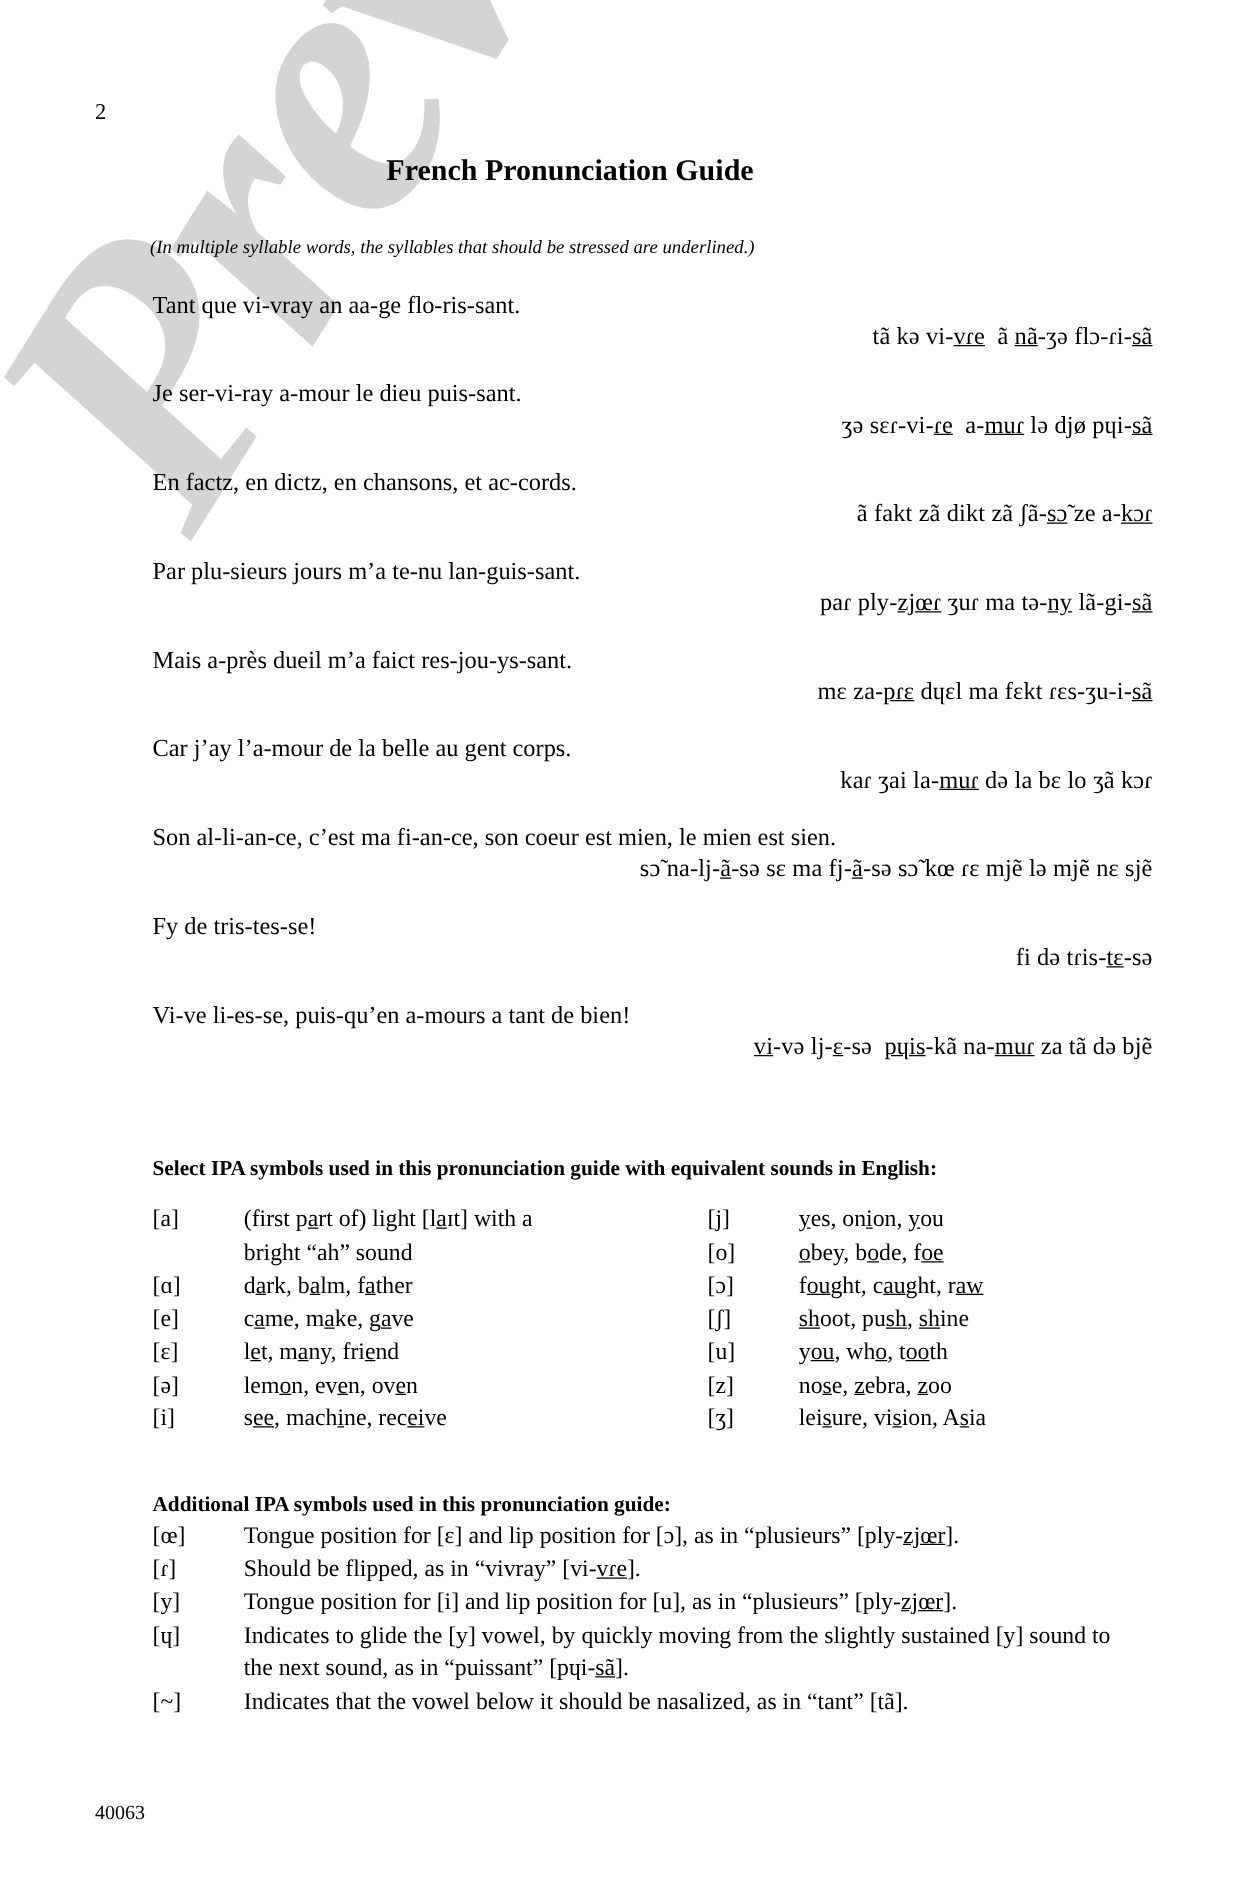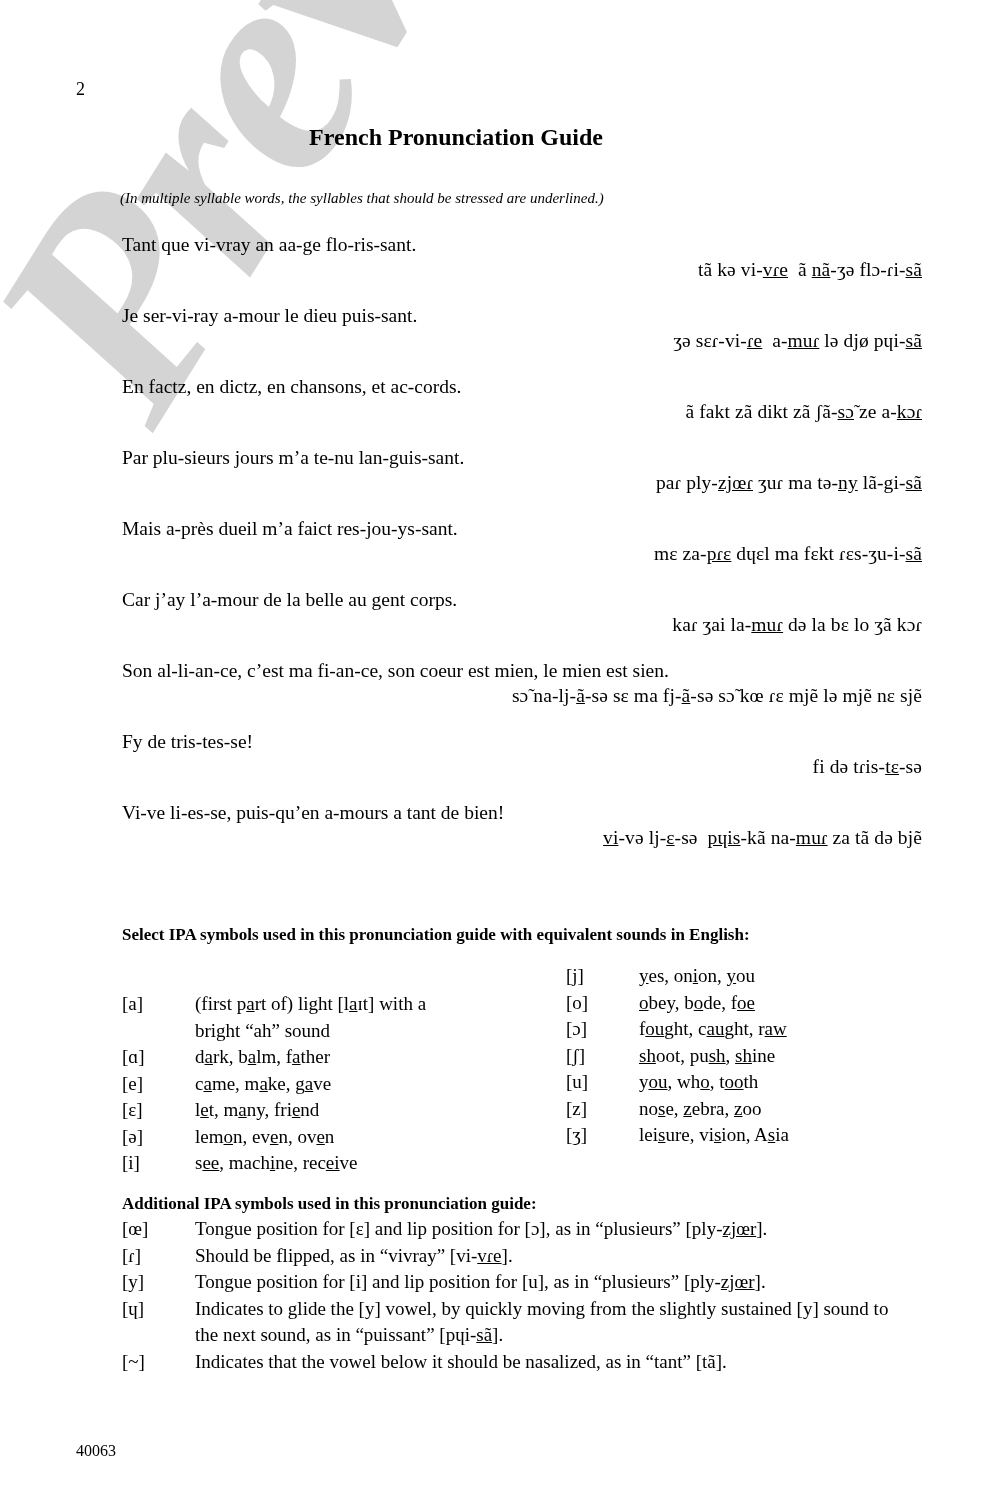--- a/index.html
+++ b/index.html
@@ -127,21 +127,21 @@
   }
   #ipa-table .col-left  { left: 0px;   width: 430px; }
   #ipa-table .col-right { left: 444px; width: 360px; }
   #ipa-table .row {
     display: block;
     height: 26.5px;
     font-size: 19px;
     line-height: 26.5px;
     white-space: nowrap;
   }
-  #ipa-table .row.tall { height: 53px; line-height: 26.5px; margin-top: 28px; }
+  #ipa-table .row.tall { height: 53px; line-height: 26.5px; }
   #ipa-table .sym {
     display: inline-block;
     width: 73px;
     vertical-align: top;
   }
   #ipa-table .desc {
     display: inline-block;
     vertical-align: top;
   }
   #ipa-table .desc .l2 { display: block; }

